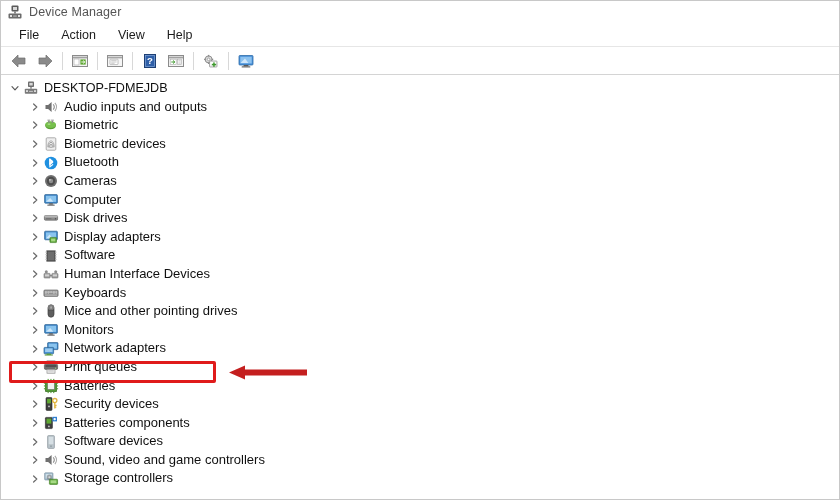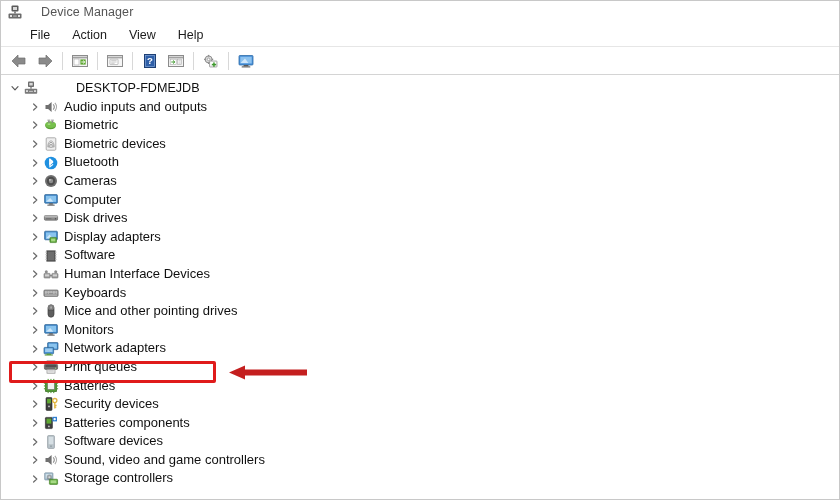--- a/index.html
+++ b/index.html
@@ -17,35 +17,34 @@
     display:flex;flex-direction:column;
   }
 
   
   .titlebar{
     height:22px;min-height:22px;
     background:#ffffff;
     display:flex;align-items:center;
     padding-left:6px;
     box-sizing:border-box;
-    gap:12px;
   }
   .title-icon{
     width:16px;height:16px;position:relative;margin-right:6px;flex:none;
   }
   .title-text{
     font-size:12.5px;color:#555555;letter-spacing:.1px;
   }
 
   
   .menubar{
     height:24px;min-height:24px;
     background:#ffffff;
     display:flex;align-items:center;
-    padding-left:19px;
+    padding-left:8px;
     box-sizing:border-box;
     border-bottom:1px solid #e6e6e6;
   }
   .menu-item{
     font-size:12.5px;color:#1c1c1c;
     padding:2px 10px;margin-right:2px;
     cursor:default;
   }
 
   
@@ -84,21 +83,21 @@
     display:flex;align-items:center;justify-content:center;
   }
   .chev svg{display:block;}
   .row-icon{
     width:16px;height:16px;flex:none;
     margin-right:5px;position:relative;
   }
   .row-label{
     font-size:13px;color:#101010;line-height:18.6px;
   }
-  .row.root .row-label{font-size:12.6px;margin-left:32px;}
+  .row.root .row-label{font-size:12.6px;}
   .indent-0{padding-left:6px;}
   .indent-1{padding-left:26px;}
 
   
   .annot-rect{
     position:absolute;
     left:8px;top:286px;width:207px;height:22px;
     border:3px solid #e01b1b;
     border-radius:2px;
     box-sizing:border-box;

